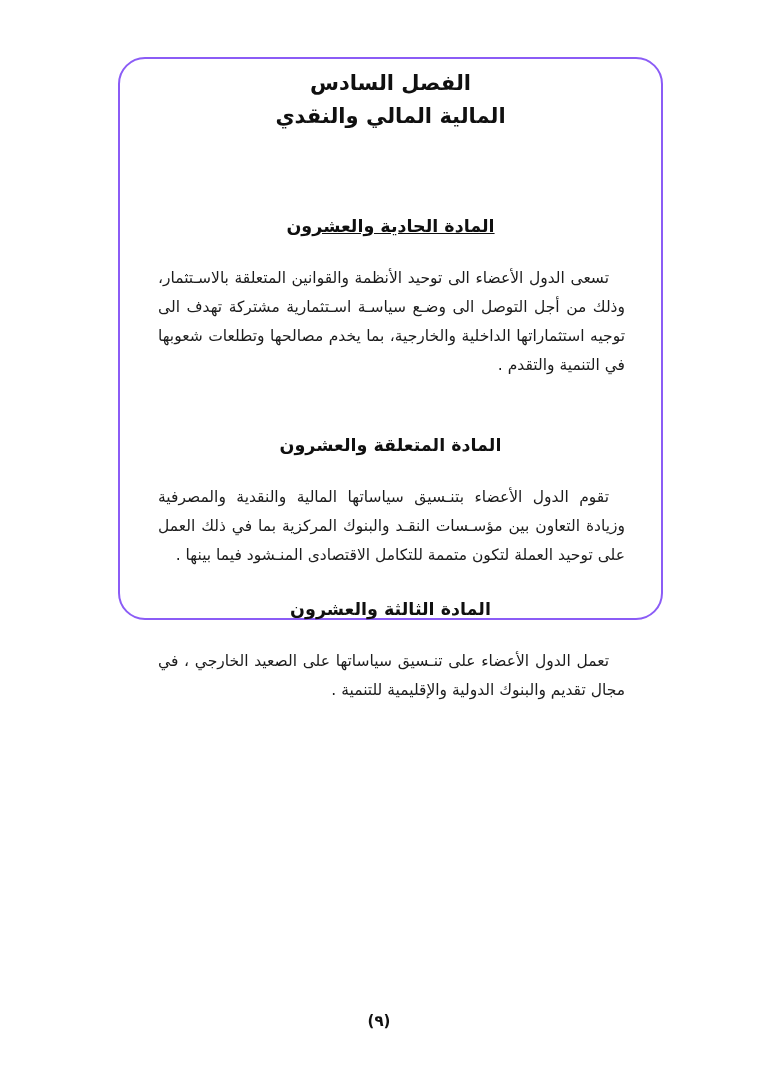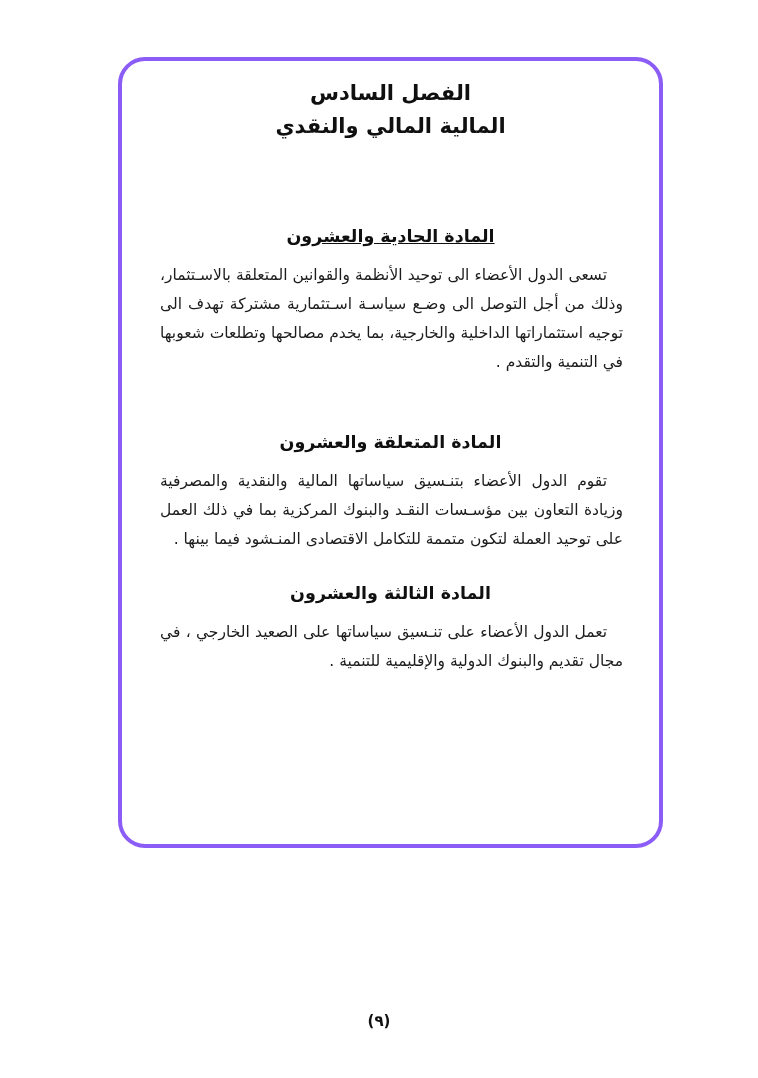--- a/index.html
+++ b/index.html
@@ -12,45 +12,45 @@
   }
   .page {
     position: relative;
     width: 758px; height: 1078px;
     background: #ffffff;
     direction: rtl;
   }
   .frame {
     position: absolute;
     left: 118px; top: 57px;
-    width: 545px; height: 791px;
-    border: 4px solid #8b5cf6;
+    width: 545px; height: 563px;
+    border: 2px solid #8b5cf6;
     border-radius: 27px;
-    padding: 16px 20px 0 20px;
+    padding: 8px 20px 0 20px;
     direction: rtl;
   }
   .chapter-title {
     text-align: center;
     font-weight: bold;
     font-size: 21px;
     line-height: 33px;
     color: #101010;
   }
   .article-heading {
     text-align: center;
     font-weight: bold;
     font-size: 17.5px;
     line-height: 26px;
     color: #101010;
   }
   .article-heading.first   { margin-top: 80px; text-decoration: underline; }
   .article-heading.second  { margin-top: 52px; }
   .article-heading.third   { margin-top: 26px; }
   .article-body {
-    margin-top: 12px;
+    margin-top: 25px;
     padding: 0 16px 0 18px;
     font-size: 15.5px;
     line-height: 29px;
     text-align: justify;
     text-indent: 16px;
     color: #1c1c1c;
     direction: rtl;
   }
   .page-number {
     position: absolute;

